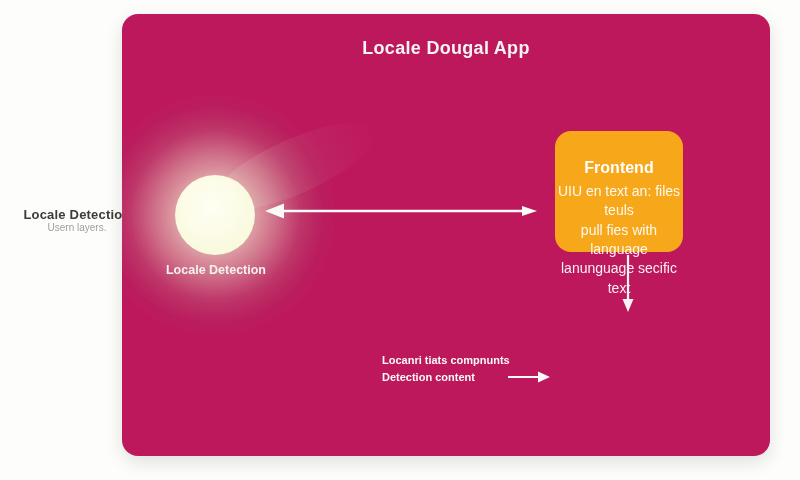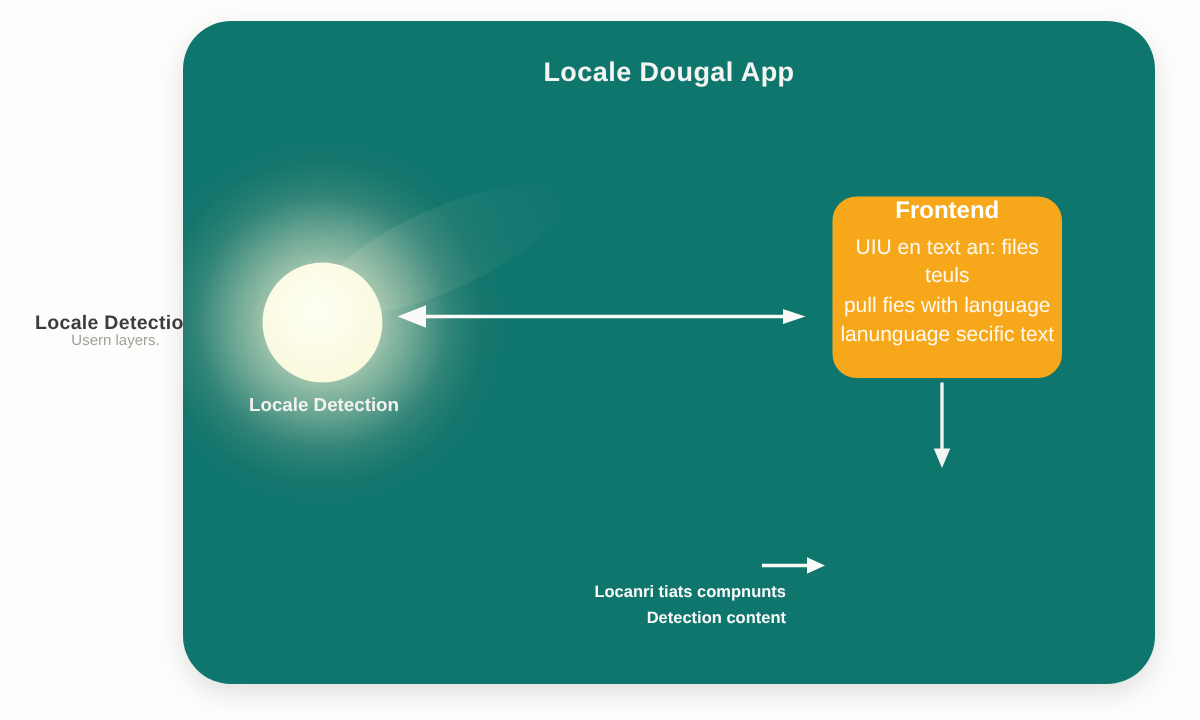--- a/index.html
+++ b/index.html
@@ -27,22 +27,22 @@
     margin-top: 0;
     font-size: 10px;
     color: #a0a09c;
   }
 
   
   .panel {
     position: absolute;
     left: 122px; top: 14px;
     width: 648px; height: 442px;
-    background: #0f766e;
-    border-radius: 32px;
+    background: #be185d;
+    border-radius: 16px;
     box-shadow: 0 6px 18px rgba(0,0,0,0.12);
     overflow: hidden;
   }
 
   .panel-title {
     position: absolute;
     top: 24px; left: 0;
     width: 100%;
     text-align: center;
     font-size: 18px;
@@ -93,22 +93,22 @@
   
   .card {
     position: absolute;
     background: #f7a71a;
     border-radius: 16px;
     text-align: center;
     color: #ffffff;
   }
   .card-frontend {
     left: 433px; top: 117px;
-    width: 153px; height: 121px;
-    padding-top: 1px;
+    width: 128px; height: 121px;
+    padding-top: 28px;
   }
   .card-frontend .card-title {
     font-size: 16px;
     font-weight: bold;
     margin-bottom: 5px;
   }
   .card-frontend .card-line {
     font-size: 14px;
     line-height: 1.38;
     color: rgba(255,255,255,0.93);
@@ -126,26 +126,25 @@
     margin-top: 2px;
     font-size: 11px;
     color: rgba(255,255,255,0.88);
   }
 
   
   .annotation {
     position: absolute;
     left: 260px; top: 338px;
     width: 142px;
-    text-align: right;
+    text-align: left;
     font-size: 11px;
     font-weight: bold;
     color: #fafaf8;
     line-height: 1.55;
-    margin-top: 35px;
   }
 
   
   .arrow-svg { position: absolute; }
   .arrow-h   { left: 138px; top: 187px; }
   .arrow-v   { left: 498px; top: 239px; }
   .arrow-s   { left: 384px; top: 355px; }
 </style>
 </head>
 <body>

